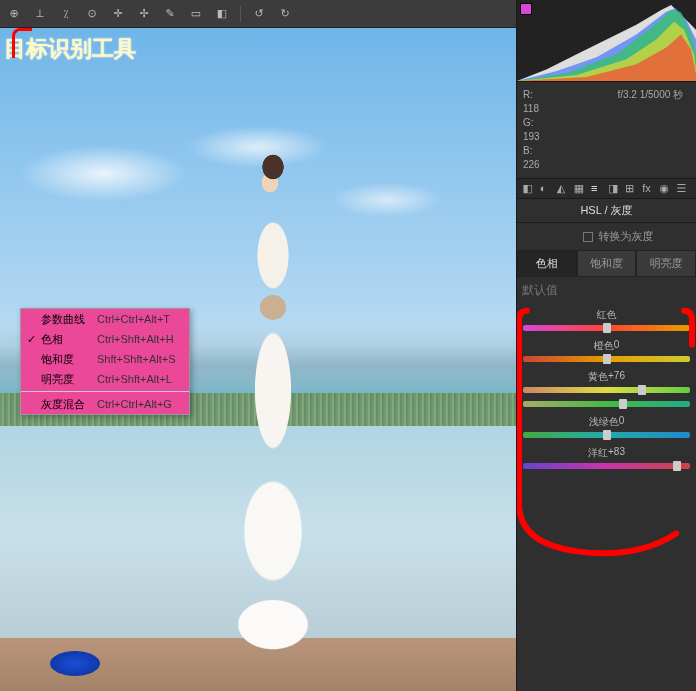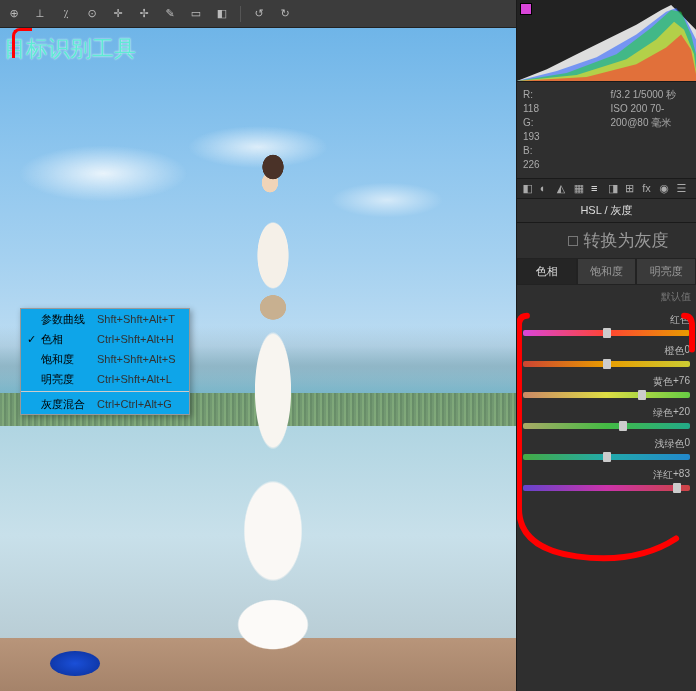--- a/index.html
+++ b/index.html
@@ -32,50 +32,50 @@
     background:
       radial-gradient(ellipse 26px 30px at 50% 5%, #4a3228 40%, transparent 42%),
       radial-gradient(ellipse 20px 24px at 48% 8%, #f0d4b8 40%, transparent 42%),
       radial-gradient(ellipse 38px 80px at 50% 22%, #f5f0e8 40%, transparent 42%),
       radial-gradient(ellipse 32px 30px at 50% 32%, #c8b090 40%, transparent 42%),
       radial-gradient(ellipse 44px 140px at 50% 48%, #f8f5f0 40%, transparent 42%),
       radial-gradient(ellipse 70px 120px at 50% 75%, #faf8f5 40%, transparent 42%),
       radial-gradient(ellipse 85px 60px at 50% 93%, #fcfaf8 40%, transparent 42%);
   }
   .blue-obj { position:absolute; left:50px; bottom:15px; width:50px; height:25px; background: radial-gradient(ellipse, #1a4fd8, #0a2f98); border-radius:50%; }
-  .red-label { position:absolute; top:6px; left:4px; color:#5eead4; font-size:22px; font-weight:normal; text-shadow:0 0 2px #fff; }
+  .red-label { position:absolute; top:6px; left:4px; color:#fef9c3; font-size:22px; font-weight:bold; text-shadow:0 0 2px #fff; }
   .red-hook { position:absolute; top:0; left:12px; width:20px; height:30px; border-left:3px solid #f00; border-top:3px solid #f00; border-radius:8px 0 0 0; }
 
-  .context-menu { position:absolute; top:280px; left:20px; width:170px; background:#0ea5e9; color:#000; border:1px solid #999; box-shadow:2px 2px 6px rgba(0,0,0,.3); z-index:10; }
+  .context-menu { position:absolute; top:280px; left:20px; width:170px; background:#ec4899; color:#000; border:1px solid #999; box-shadow:2px 2px 6px rgba(0,0,0,.3); z-index:10; }
   .context-menu .row { display:flex; align-items:center; height:20px; padding:0 6px; font-size:11px; }
   .context-menu .check { width:14px; }
   .context-menu .lbl { width:56px; }
   .context-menu .short { flex:1; text-align:left; color:#333; }
   .context-menu .sep { height:1px; background:#ccc; margin:2px 0; }
 
   .side-panel { width:180px; background:#2f2f2f; display:flex; flex-direction:column; border-left:1px solid #1a1a1a; }
   .histogram { height:82px; position:relative; background:#222; border-bottom:1px solid #1a1a1a; }
   .histogram svg { width:100%; height:100%; }
   .color-chip { position:absolute; top:3px; left:3px; width:12px; height:12px; background:#d946d9; border:1px solid #000; }
   .info-row { display:flex; padding:6px; gap:8px; font-size:10px; color:#aaa; border-bottom:1px solid #1a1a1a; }
   .info-col { flex:1; line-height:14px; }
   .info-col span { display:block; }
   .icon-strip { height:20px; background:#2a2a2a; display:flex; align-items:center; justify-content:space-around; padding:0 4px; border-bottom:1px solid #1a1a1a; }
   .icon-strip .mini { width:14px; height:14px; color:#aaa; cursor:pointer; }
   .panel-title { text-align:center; padding:4px 0; color:#ddd; font-size:11px; border-bottom:1px solid #1a1a1a; }
-  .gray-check { display:flex; align-items:center; justify-content:center; gap:6px; padding:6px; color:#999; font-size:17px;margin-left:23px; }
+  .gray-check { display:flex; align-items:center; justify-content:center; gap:6px; padding:6px; color:#999; font-size:11px;margin-left:23px; }
   .gray-check .box { width:10px; height:10px; border:1px solid #777; }
   .tabs { display:flex; }
   .tab { flex:1; text-align:center; padding:5px 0; font-size:11px; background:#3a3a3a; color:#999; border:1px solid #222; cursor:pointer; }
   .tab.active { background:#252525; color:#ddd; }
-  .subhdr { text-align:right; padding:5px; color:#777; font-size:10px; }
+  .subhdr { text-align:left; padding:5px; color:#777; font-size:12px; }
 
   .sliders { flex:1; padding:0 6px; position:relative; }
   .slider-group { margin:4px 0 8px; }
-  .slider-label { display:flex; justify-content:flex-end; font-size:10px; color:#bbb; margin-bottom:3px; }
+  .slider-label { display:flex; justify-content:center; font-size:10px; color:#bbb; margin-bottom:3px; }
   .slider-track { height:6px; border-radius:2px; position:relative; }
   .slider-thumb { position:absolute; top:-2px; width:8px; height:10px; background:#ccc; border-radius:1px; transform:translateX(-50%); cursor:pointer; }
   .grad-red     { background: linear-gradient(90deg, #d946d9, #f43, #e89c00); }
   .grad-orange  { background: linear-gradient(90deg, #c43, #e89c00, #cc3); }
   .grad-yellow  { background: linear-gradient(90deg, #c86, #dd4, #6c4); }
   .grad-green   { background: linear-gradient(90deg, #aa6, #4b4, #2a8); }
   .grad-aqua    { background: linear-gradient(90deg, #4a4, #2aa, #28c); }
   .grad-blue    { background: linear-gradient(90deg, #2a8, #26c, #64c); }
   .grad-purple  { background: linear-gradient(90deg, #36c, #64c, #c3a); }
   .grad-magenta { background: linear-gradient(90deg, #64c, #c3a, #c44); }
@@ -111,21 +111,21 @@
         <div class="bride"></div>
         <div class="blue-obj"></div>
       </div>
       <div class="red-hook red-anno"></div>
       <div class="red-label">目标识别工具</div>
 
       <div class="context-menu" id="context-menu">
           <div class="row">
             <span class="check"></span>
             <span class="lbl">参数曲线</span>
-            <span class="short">Shft+Shft+Alt+T</span>
+            <span class="short">Ctrl+Ctrl+Alt+T</span>
           </div>
           <div class="row">
             <span class="check">✓</span>
             <span class="lbl">色相</span>
             <span class="short">Ctrl+Shft+Alt+H</span>
           </div>
           <div class="row">
             <span class="check"></span>
             <span class="lbl">饱和度</span>
             <span class="short">Shft+Shft+Alt+S</span>
@@ -165,23 +165,22 @@
           </span>
         <span>
             <span>G:</span> 
             <span>193</span>
           </span>
         <span>
             <span>B:</span> 
             <span>226</span>
           </span>
       </div>
-      <div class="info-col" style="text-align:left">
+      <div class="info-col" style="text-align:center">
         <span>f/3.2  1/5000 秒</span>
-        <span>ISO 200  70-200@80 毫米</span>
       </div>
     </div>
 
     <div class="icon-strip">
       <span class="mini">◧</span>
       <span class="mini">◐</span>
       <span class="mini">◭</span>
       <span class="mini">▦</span>
       <span class="mini" style="color:#fff">≡</span>
       <span class="mini">◨</span>
@@ -230,24 +229,20 @@
         <div class="slider-group">
           <div class="slider-label">
             <span>黄色</span>
             <span>+76</span>
           </div>
           <div class="slider-track grad-yellow">
             <div class="slider-thumb" style="left: 71%;"></div>
           </div>
         </div>
         <div class="slider-group">
-          <div class="slider-label">
-            <span>绿色</span>
-            <span>+20</span>
-          </div>
           <div class="slider-track grad-green">
             <div class="slider-thumb" style="left: 60%;"></div>
           </div>
         </div>
         <div class="slider-group">
           <div class="slider-label">
             <span>浅绿色</span>
             <span>0</span>
           </div>
           <div class="slider-track grad-aqua">

